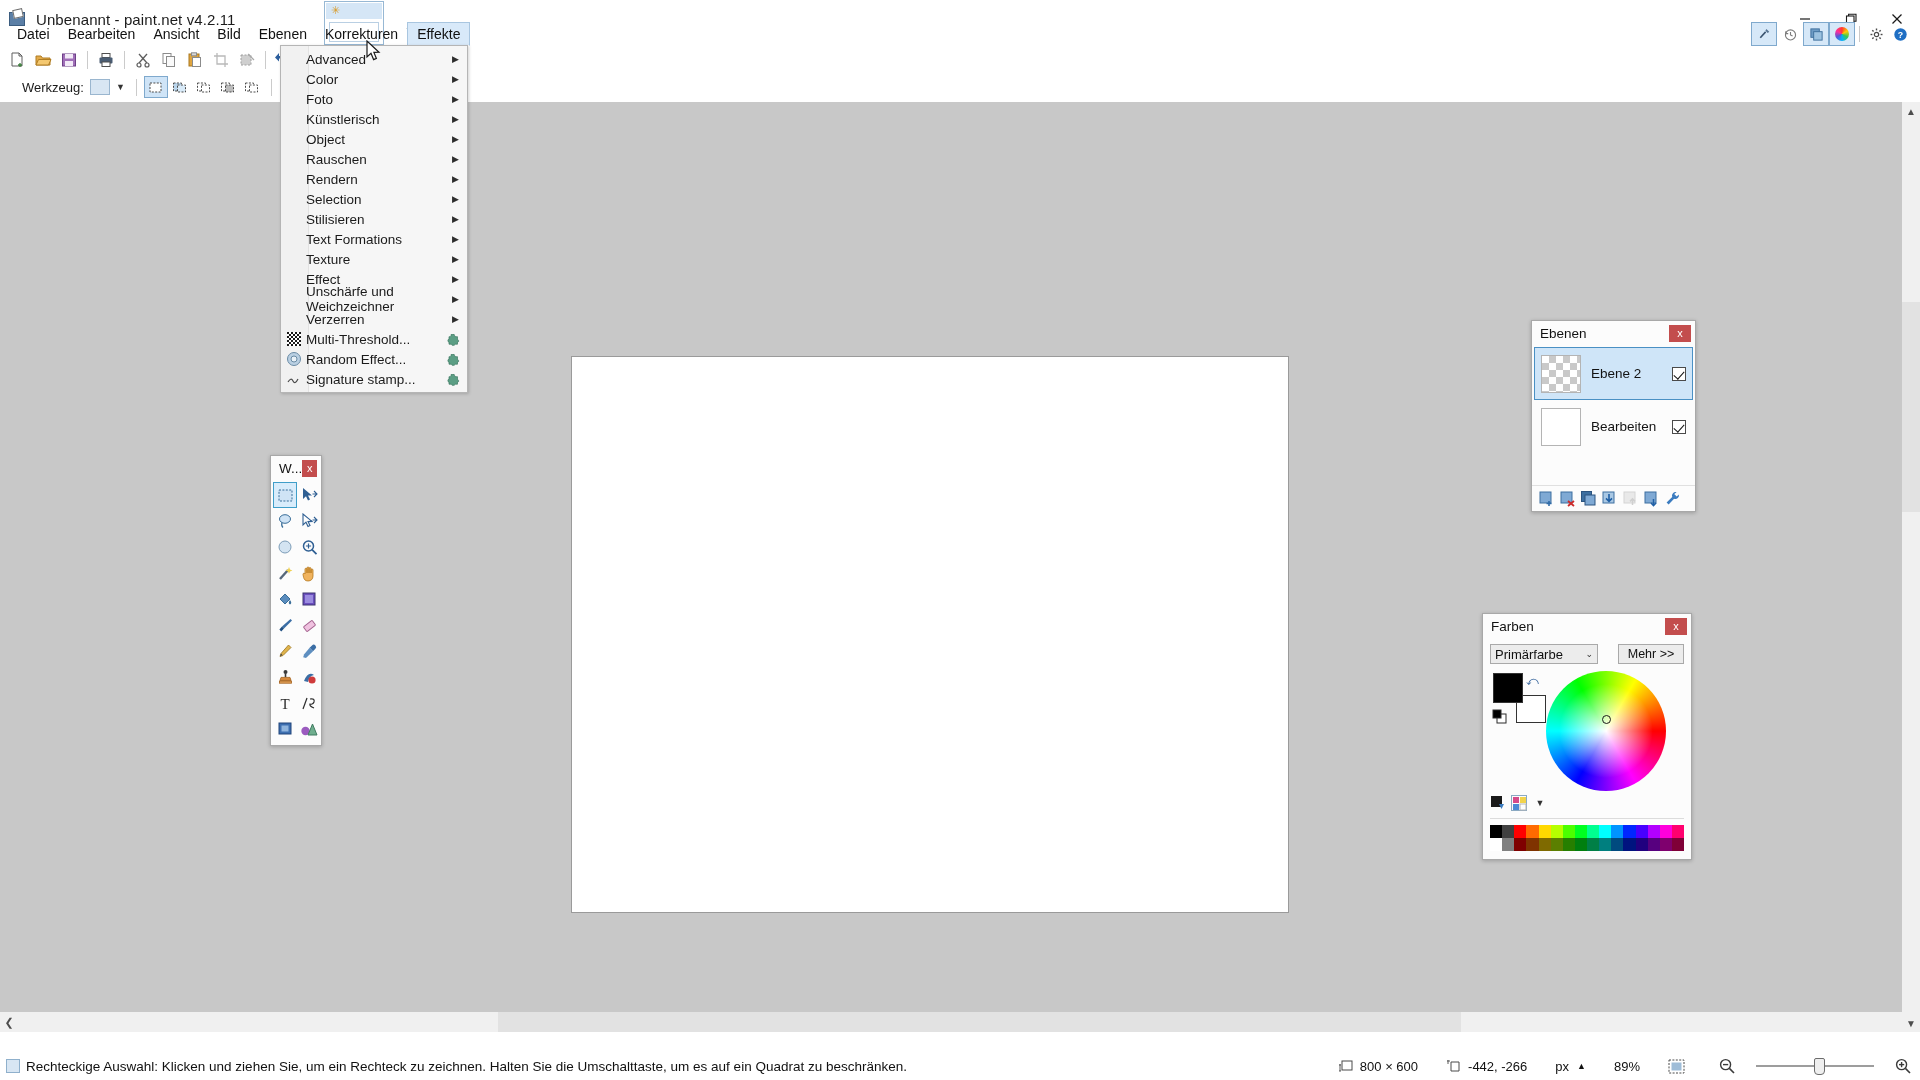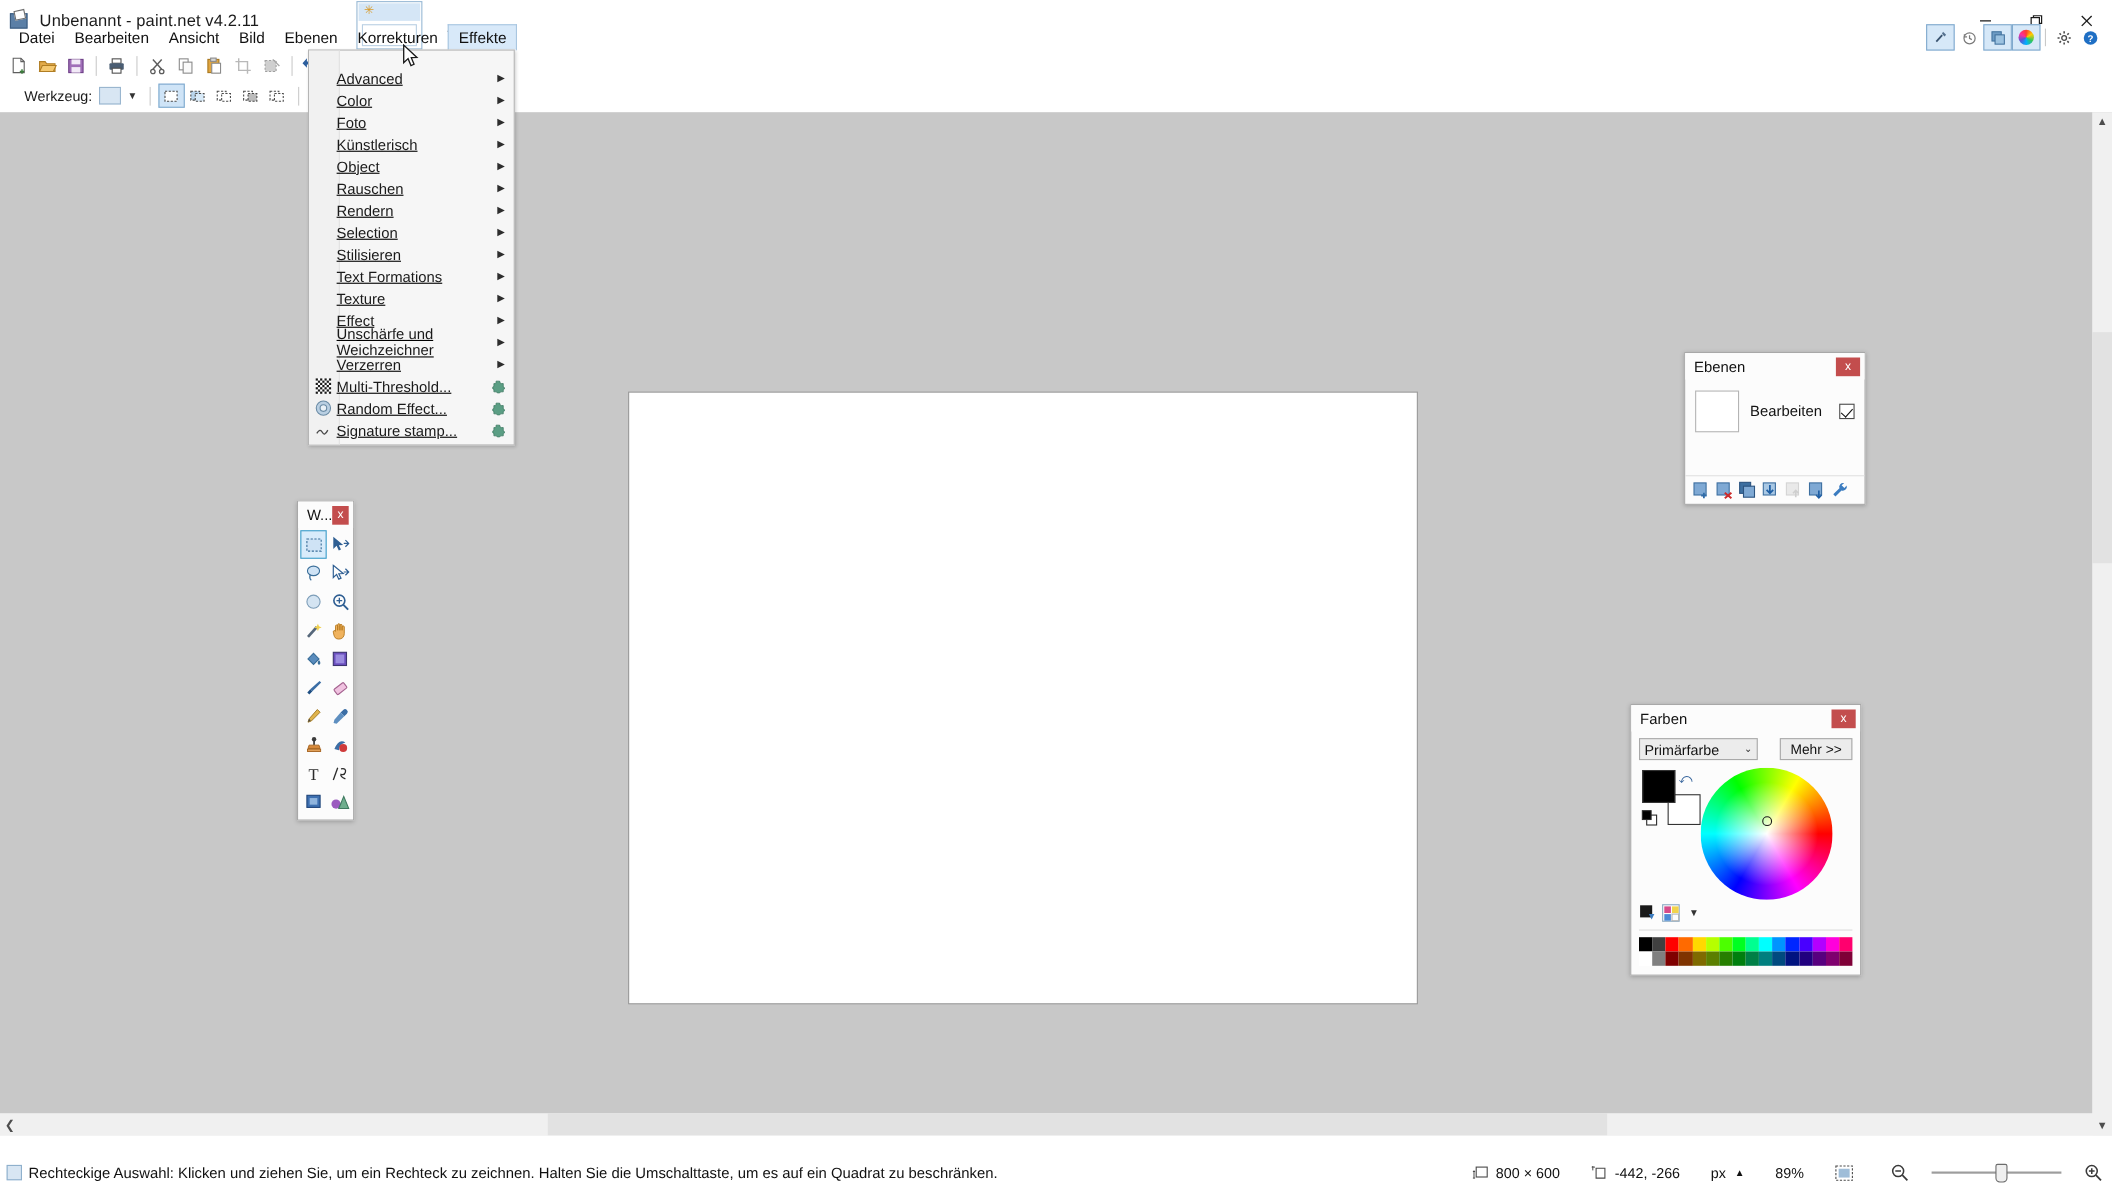--- a/index.html
+++ b/index.html
@@ -83,23 +83,22 @@
   .hscroll .thumb { position:absolute; left:480px; top:0; width:963px; height:20px; background:#e2e2e2; }
   .vscroll { position:absolute; right:0; top:102px; width:18px; height:930px; background:#f0f0f0; }
   .vscroll .arrow { width:18px; height:18px; display:flex; align-items:center; justify-content:center; font-size:10px; color:#4d4d4d; }
   .vscroll .arrow.bot { position:absolute; bottom:0; left:0; }
   .vscroll .thumb { position:absolute; left:0; top:200px; width:18px; height:210px; background:#e2e2e2; }
 
   
   .effects-menu {
     position:absolute; left:280px; top:45px; width:188px;
     background:#f6f6f6; border:1px solid #b5b5b5; z-index:60;
-    padding: 15px 0 3px 0;
+    padding: 3px 0 3px 0;
     box-shadow: 1px 1px 3px rgba(0,0,0,.18);
-    text-decoration: underline;
   }
   .effects-menu .gutter { position:absolute; left:0; top:0; bottom:0; width:28px; background:#f1f1f1; border-right:1px solid #e2e2e2; }
   .fx-item { position:relative; height:20px; display:flex; align-items:center; padding-left:25px; font-size:13.5px; color:#1a1a1a; }
   .fx-item .arrow { position:absolute; right:8px; font-size:9px; color:#2d2d2d; }
   .fx-icon { position:absolute; left:4px; width:17px; height:17px; display:flex; align-items:center; justify-content:center; }
   .plug { position:absolute; right:7px; width:13px; height:13px; }
 
   
   .float {
     position:absolute; background:#fcfcfc; border:1px solid #a8a8a8; z-index:40;
@@ -133,21 +132,21 @@
   .layer-name { flex:1; font-size:13.5px; color:#131313; padding-left:10px; }
   .layer-check { width:14px; height:14px; border:1px solid #4a4a4a; background:#fff; position:relative; flex:none; }
   .layer-check:after {
     content:""; position:absolute; left:3px; top:1px; width:5px; height:9px;
     border:solid #111; border-width:0 1.6px 1.6px 0; transform:rotate(42deg);
   }
   .layer-toolbar { height:26px; display:flex; align-items:center; gap:2px; padding-left:5px; border-top:1px solid #e0e0e0; }
   .lt-btn { width:19px; height:19px; display:flex; align-items:center; justify-content:center; }
 
   
-  #colors-window { left:1482px; top:613px; width:210px;margin-top:27px; }
+  #colors-window { left:1482px; top:613px; width:210px; }
   .colors-body { padding:6px 7px 8px 7px; }
   .colors-row1 { display:flex; align-items:center; gap:20px; }
   .combo {
     flex:1; height:20px; background:#ececec; border:1px solid #a9a9a9; display:flex;
     align-items:center; padding:0 4px; font-size:13px; color:#111;
   }
   .combo .cv { flex:1; }
   .combo .cc { font-size:9px; color:#333; }
   .mehr-btn {
     width:66px; height:20px; background:#ececec; border:1px solid #a9a9a9;
@@ -710,20 +709,25 @@
       </div>
     </div>
   </div>
 
   <div class="float" id="layers-window">
     <div class="float-head">
       <div class="float-title">Ebenen</div>
       <div class="float-close">x</div>
     </div>
     <div class="layer-list">
+      <div class="layer-row sel">
+        <div class="layer-thumb checker"></div>
+        <div class="layer-name">Ebene 2</div>
+        <div class="layer-check"></div>
+      </div>
       <div class="layer-row">
         <div class="layer-thumb"></div>
         <div class="layer-name">Bearbeiten</div>
         <div class="layer-check"></div>
       </div>
       <div style="height:30px;"></div>
     </div>
     <div class="layer-toolbar">
       <div class="lt-btn">
         <svg width="17" height="17" viewBox="0 0 17 17">

